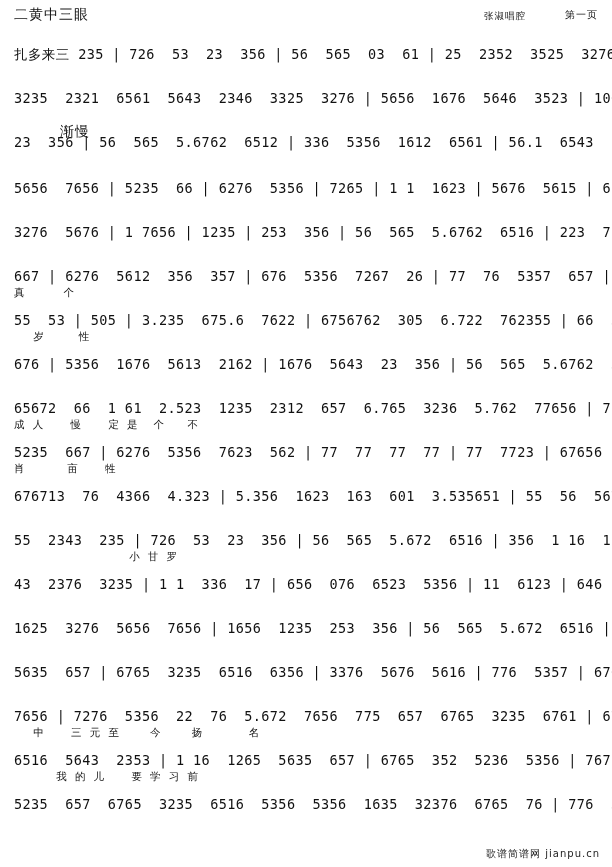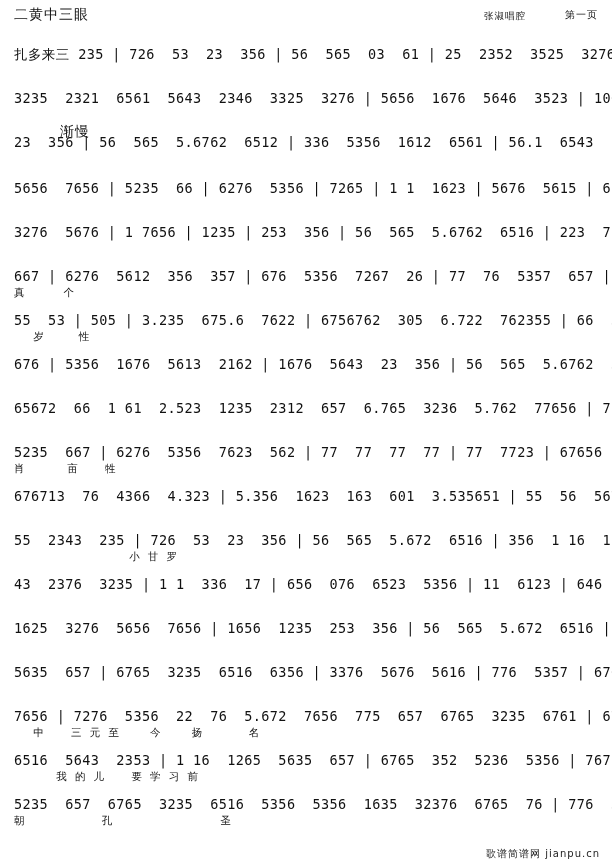--- a/index.html
+++ b/index.html
@@ -63,20 +63,21 @@
   <div class="row" style="top:312px">
     <div class="notes">55  53 | 505 | 3.235  675.6  7622 | 6756762  305  6.722  762355 | 66  5.672  675</div>
     <div class="lyr">     岁         性</div>
   </div>
   <div class="row" style="top:356px">
     <div class="notes">676 | 5356  1676  5613  2162 | 1676  5643  23  356 | 56  565  5.6762  5616 | 55</div>
     <div class="lyr" style="left:560px;"></div>
   </div>
   <div class="row" style="top:400px">
     <div class="notes">65672  66  1 61  2.523  1235  2312  657  6.765  3236  5.762  77656 | 7.672  6736</div>
+    <div class="lyr">成  人       慢       定  是    个      不</div>
   </div>
   <div class="row" style="top:444px">
     <div class="notes">5235  667 | 6276  5356  7623  562 | 77  77  77  77 | 77  7723 | 67656 | 7235</div>
     <div class="lyr">肖           亩       牲</div>
   </div>
   <div class="row" style="top:488px">
     <div class="notes">676713  76  4366  4.323 | 5.356  1623  163  601  3.535651 | 55  56  5676  56 | 5623</div>
     <div class="lyr"></div>
   </div>
   <div class="row" style="top:532px">
@@ -96,17 +97,16 @@
   <div class="row" style="top:708px">
     <div class="notes">7656 | 7276  5356  22  76  5.672  7656  775  657  6765  3235  6761 | 67656  7265 | 353</div>
     <div class="lyr">     中       三  元  至        今        扬            名</div>
   </div>
   <div class="row" style="top:752px">
     <div class="notes">6516  5643  2353 | 1 16  1265  5635  657 | 6765  352  5236  5356 | 7672  6736</div>
     <div class="lyr">           我  的  儿       要  学  习  前</div>
   </div>
   <div class="row" style="top:796px">
     <div class="notes">5235  657  6765  3235  6516  5356  5356  1635  32376  6765  76 | 776  5356  5676</div>
-    <div class="lyr">朝                    孔                            圣</div>
   </div>
 
   <div class="footer">歌谱简谱网 jianpu.cn</div>
 </div>
 
 </body></html>

